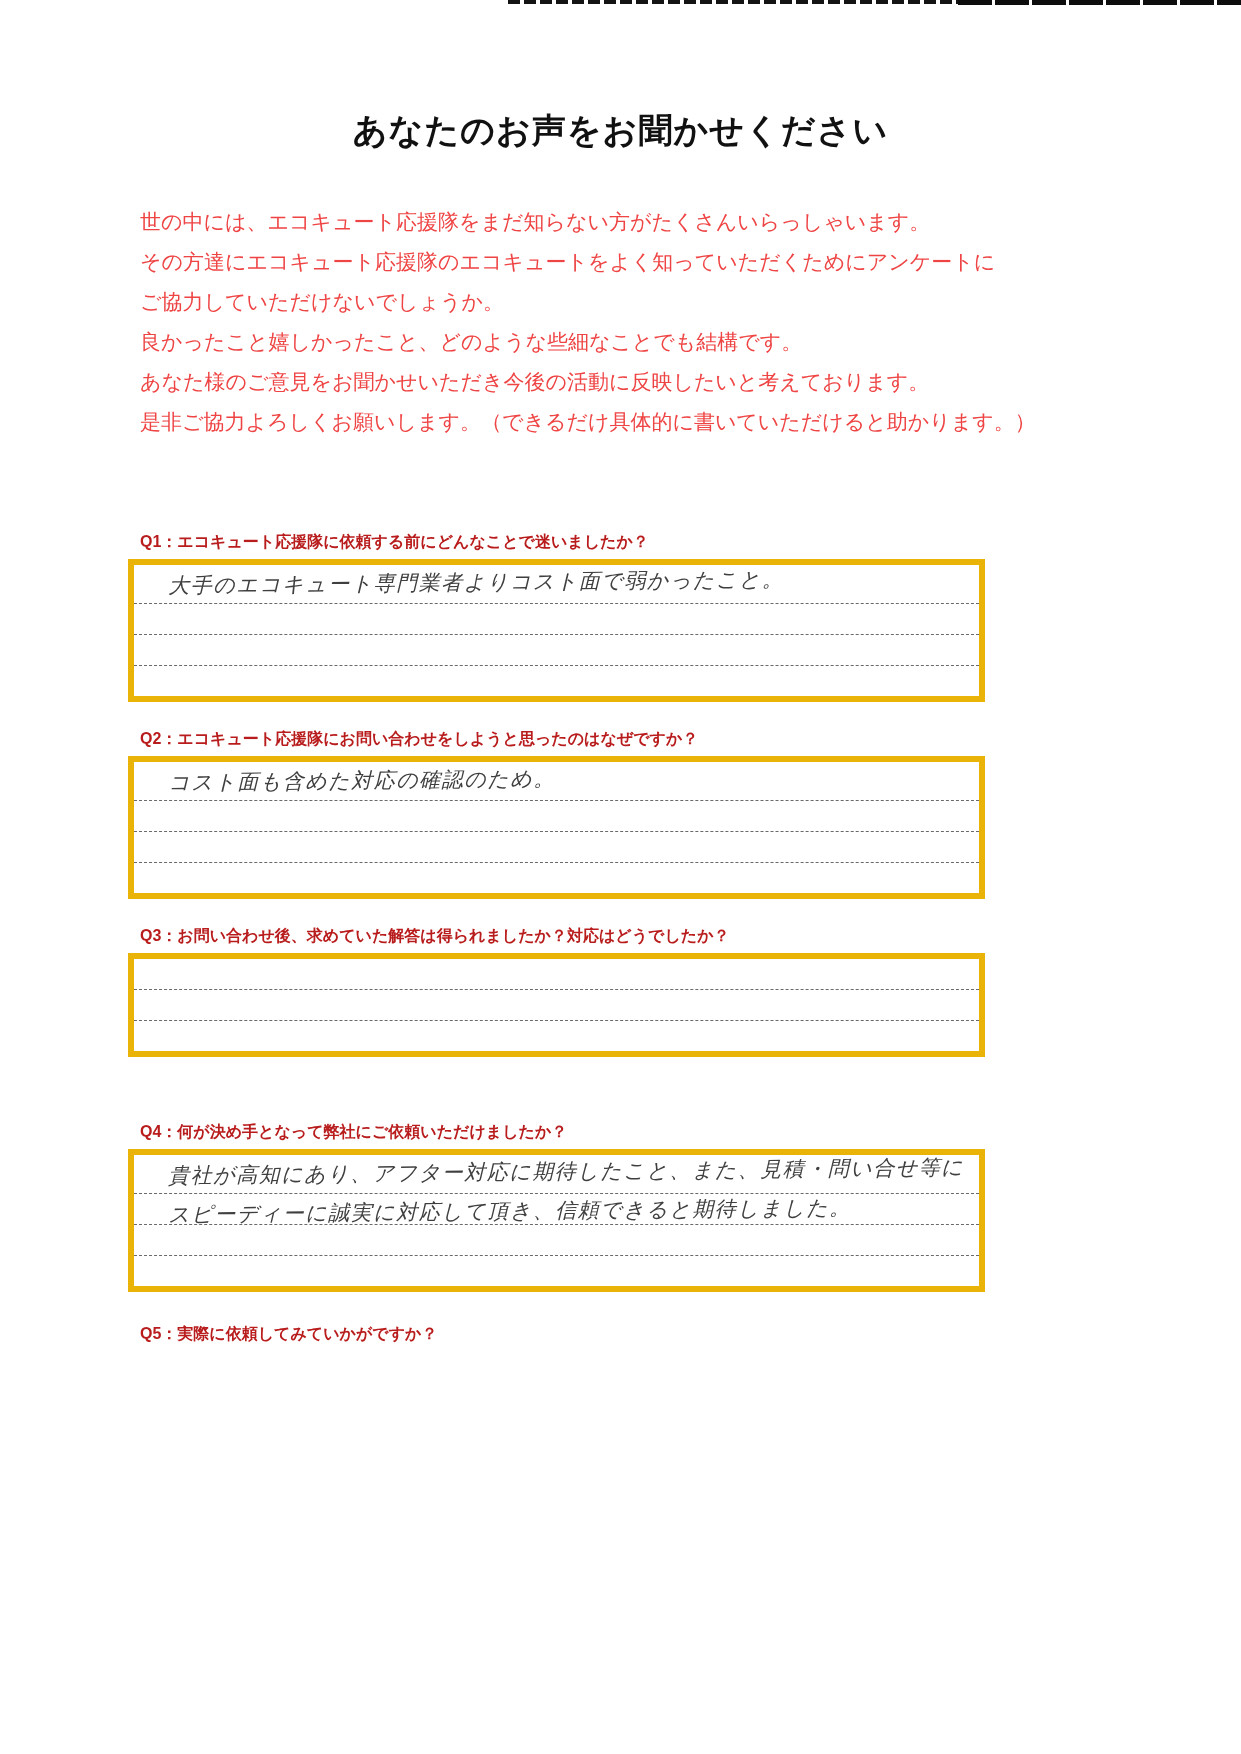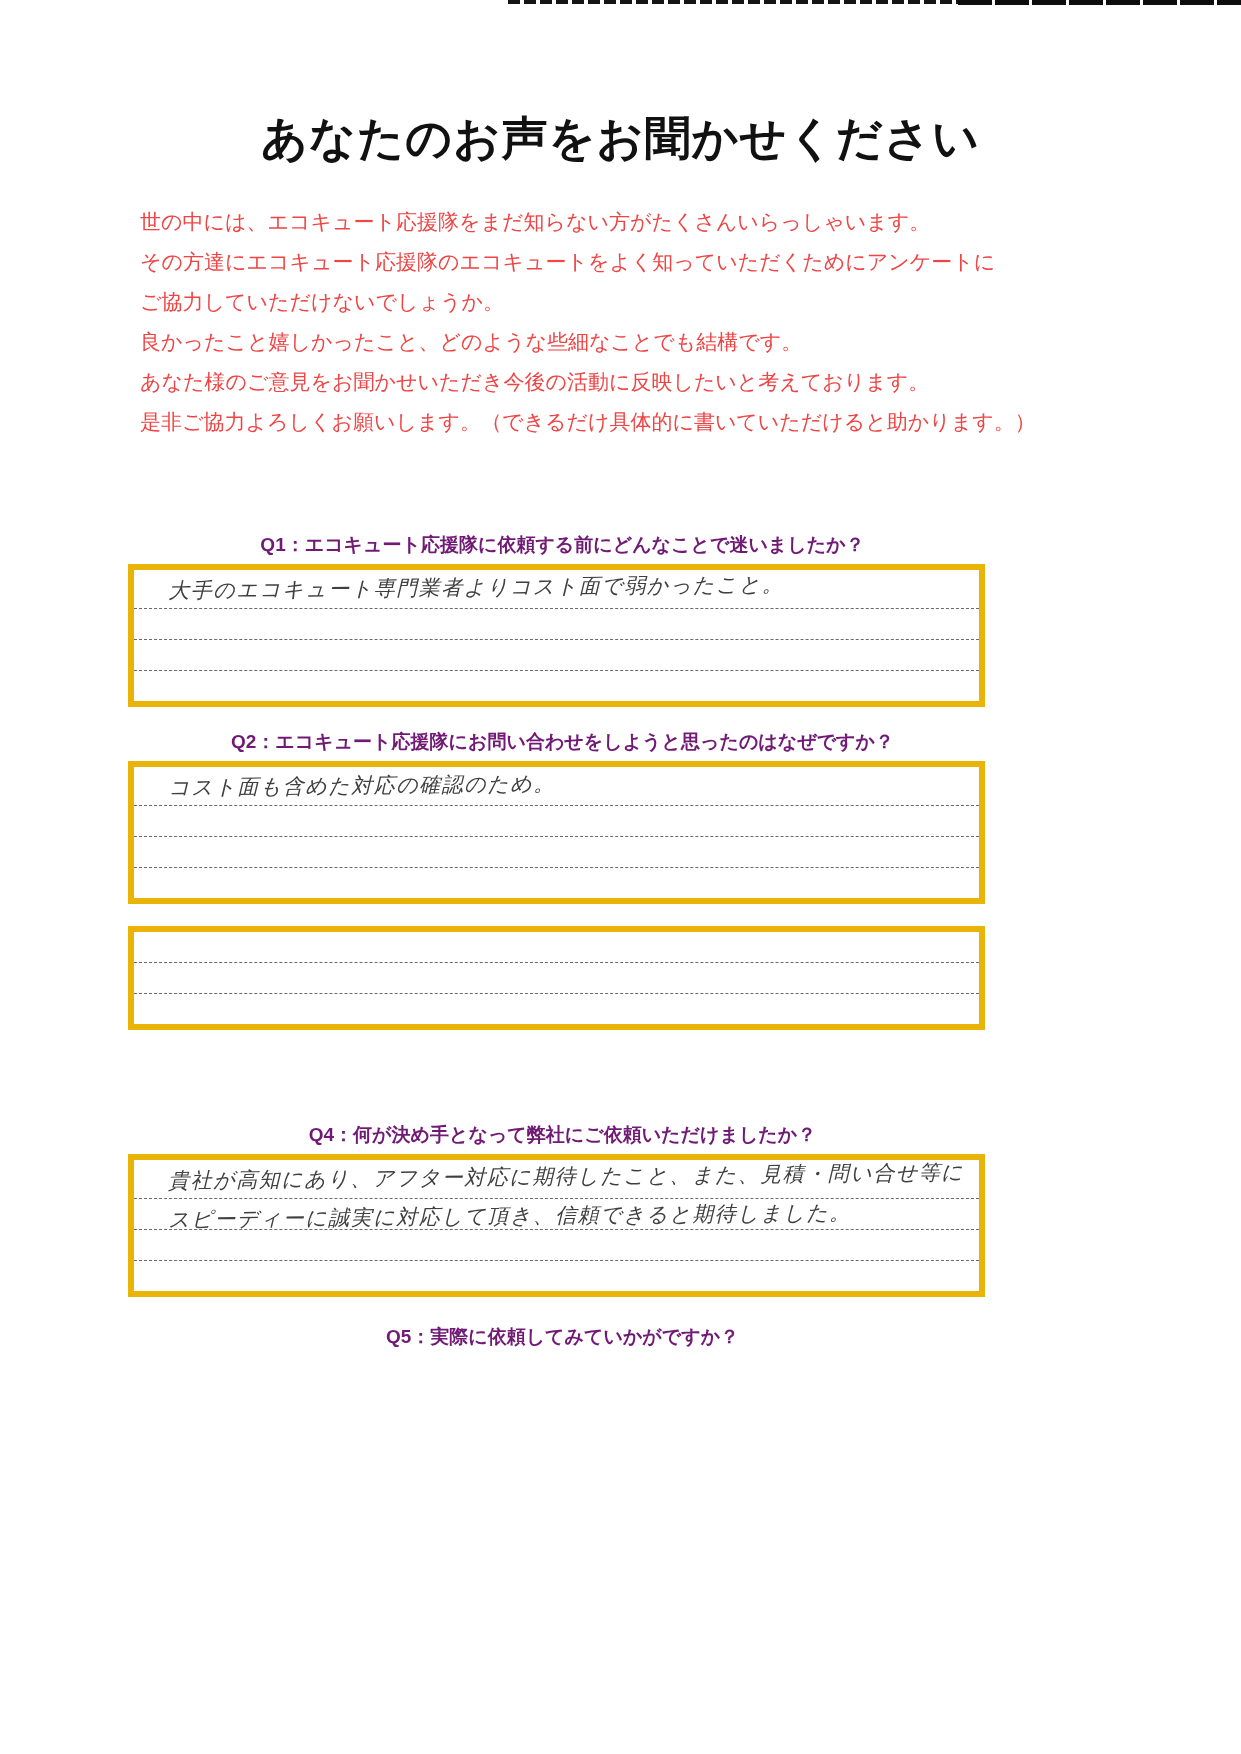--- a/index.html
+++ b/index.html
@@ -17,42 +17,41 @@
     background:repeating-linear-gradient(90deg,#141414 0 12px,transparent 12px 16px);
   }
   .scan-artifact-b{
     position:absolute;top:0;left:958px;width:283px;height:5px;
     background:repeating-linear-gradient(90deg,#0d0d0d 0 34px,transparent 34px 37px);
   }
 
   .title{
     position:absolute;top:108px;left:0;width:100%;
     margin:0;text-align:center;
-    font-size:46px;font-weight:bold;letter-spacing:1px;
+    font-size:34px;font-weight:bold;letter-spacing:1px;
     color:#111;
   }
 
   .intro{
     position:absolute;top:202px;left:140px;width:990px;
     font-size:21px;line-height:40px;color:#ef4444;
   }
   .intro p{margin:0;}
 
   .q-section{position:absolute;left:128px;width:857px;}
   .q1{top:532px;}
   .q2{top:729px;}
   .q3{top:926px;}
   .q4{top:1122px;}
   .q5{top:1324px;}
 
   .q-heading{
     margin:0 0 6px 12px;
-    font-size:19px;font-weight:bold;color:#701a75;
+    font-size:16px;font-weight:bold;color:#b91c1c;
     white-space:nowrap;
-    text-align:center;
   }
 
   .answer-box{
     border:6px solid #eab308;
     background:#fff;
   }
   .box-row{
     height:30px;
     border-bottom:1px dashed #6a6a6a;
     overflow:hidden;
@@ -121,20 +120,21 @@
       <div class="box-row">
         <span class="hand"></span>
       </div>
       <div class="box-row last">
         <span class="hand"></span>
       </div>
     </div>
   </section>
 
   <section class="q-section q3">
+    <h2 class="q-heading">Q3：お問い合わせ後、求めていた解答は得られましたか？対応はどうでしたか？</h2>
     <div class="answer-box">
       <div class="box-row">
         <span class="hand"></span>
       </div>
       <div class="box-row">
         <span class="hand"></span>
       </div>
       <div class="box-row last">
         <span class="hand"></span>
       </div>

